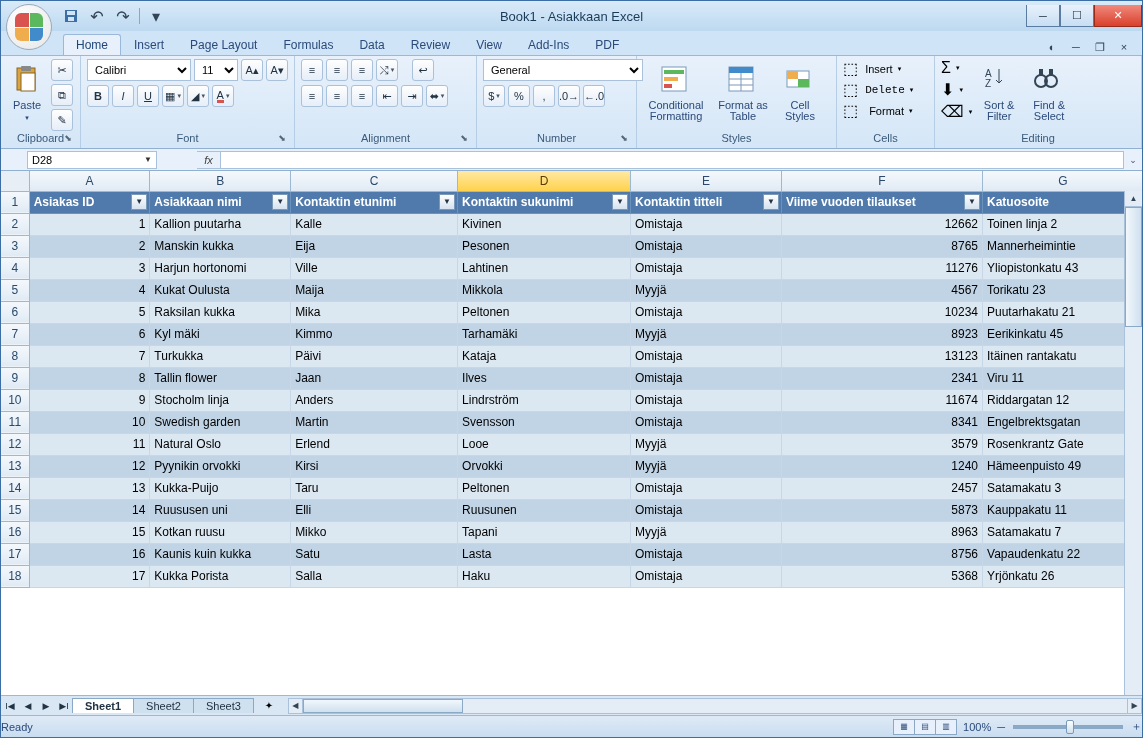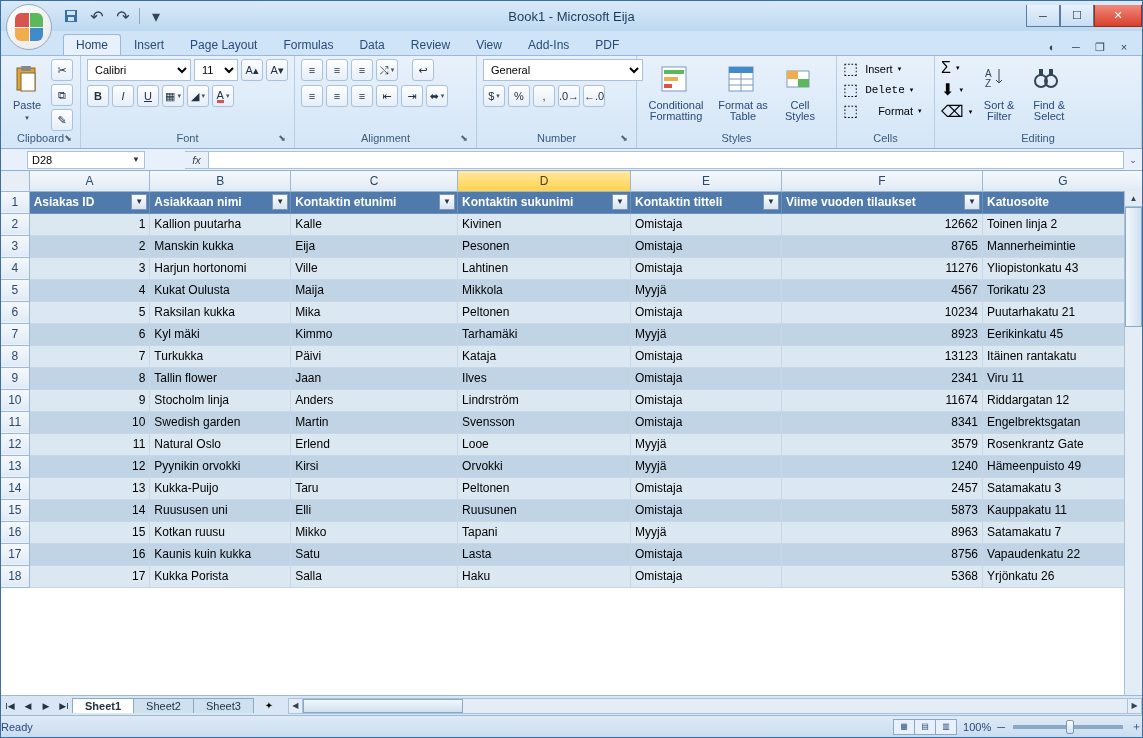--- a/index.html
+++ b/index.html
@@ -42,21 +42,21 @@
 .rbtn.small { width:22px; height:22px; }
 .rbtn.drop::after { content:"▾"; font-size:7px; margin-left:2px; color:#456;}
 .big-btn { display:flex; flex-direction:column; align-items:center; justify-content:center; width:50px; height:68px; cursor:pointer; font-size:11px; color:#2a4a7a; gap:3px; border:1px solid transparent; border-radius:3px;}
 .big-btn .icn{width:32px;height:32px;}
 .col { display:flex; flex-direction:column; gap:3px;}
 .row { display:flex; gap:3px;}
 select.rsel,input.rinp{border:1px solid #a9c1da;font-size:11px;height:22px;background:#fff;padding:0 3px;}
 
 
 .fbar { height:22px; background:#e8f1fb; border-bottom:1px solid #8fb0d0; display:flex; align-items:center; }
-.namebox { width:118px; border:1px solid #a9c1da; background:#fff; height:18px; font-size:11px; padding:0 4px; margin-left:26px; display:flex; align-items:center; justify-content:space-between;}
+.namebox { width:130px; border:1px solid #a9c1da; background:#fff; height:18px; font-size:11px; padding:0 4px; margin-left:26px; display:flex; align-items:center; justify-content:space-between;}
 .namebox .tri{font-size:8px;color:#333;}
 .fx-btn { width:24px; height:18px; font-style:italic; font-size:11px; color:#444; display:flex; align-items:center; justify-content:center; border:1px solid #a9c1da; border-left:none; margin-left:40px; cursor:pointer;}
 .formula-input{flex:1; height:18px; border:1px solid #a9c1da; border-left:none; background:#fff; font-size:11px; padding:0 4px;}
 .expand-fbar{width:18px;height:18px;font-size:9px;display:flex;align-items:center;justify-content:center;cursor:pointer;color:#456;}
 
 
 .grid-area { flex:1; display:flex; flex-direction:column; background:#fff; overflow:hidden;}
 .grid-scroll { flex:1; overflow:hidden; position:relative;}
 table.sheet { border-collapse:collapse; table-layout:fixed; width:1143px; font-size:12px;}
 .corner { width:28px; height:20px; background:#e8eef5; border:1px solid #9db8d3; border-top:none; border-left:none;}
@@ -118,21 +118,21 @@
             <rect x="1" y="1" width="12" height="12" fill="#3b6ea5"></rect>
             <rect x="3" y="2" width="8" height="4" fill="#cfe4f7"></rect>
             <rect x="4" y="8" width="6" height="4" fill="#cfe4f7"></rect>
           </svg>
       </span>
       <span class="btn">↶</span>
       <span class="btn">↷</span>
       <span class="sep"></span>
       <span class="btn">▾</span>
     </div>
-    <div class="title">Book1 - Microsoft Eija</div>
+    <div class="title">Book1 - Asiakkaan Excel</div>
     <div class="winbtns">
       <div class="winbtn">─</div>
       <div class="winbtn">☐</div>
       <div class="winbtn close">✕</div>
     </div>
   </div>
 
   <div class="tabstrip">
     <div id="tabs-holder" style="display: flex;">
         <div class="tab active">Home</div>
@@ -295,21 +295,21 @@
             <span style="font-size:11px;margin-left:4px;cursor:pointer;">Insert</span>
             <span style="font-size:7px;margin-left:2px;">▾</span>
           </div>
         <div class="row" style="align-items:center;">
             <span>⬚</span>
             <span style="font-size:11px;margin-left:4px;cursor:pointer;font-family:Liberation Mono, monospace;">Delete</span>
             <span style="font-size:7px;margin-left:2px;">▾</span>
           </div>
         <div class="row" style="align-items:center;">
             <span>⬚</span>
-            <span style="font-size:11px;margin-left:17px;cursor:pointer;">Format</span>
+            <span style="font-size:11px;margin-left:8px;cursor:pointer;">Format</span>
             <span style="font-size:7px;margin-left:2px;">▾</span>
           </div>
       </div>
       <div class="group-label"><span>Cells</span></div>
     </div>
 
     <div class="group" style="flex:1;">
       <div class="group-body">
         <div class="col">
           <div class="row" style="align-items:center;">

